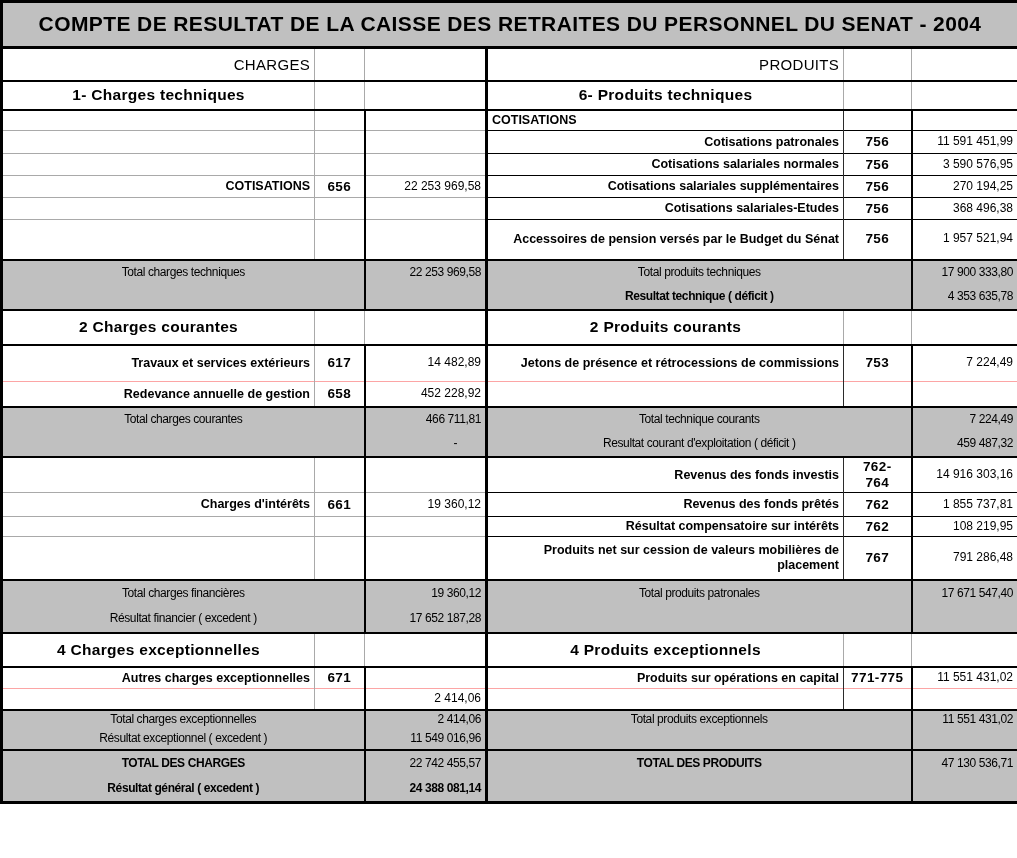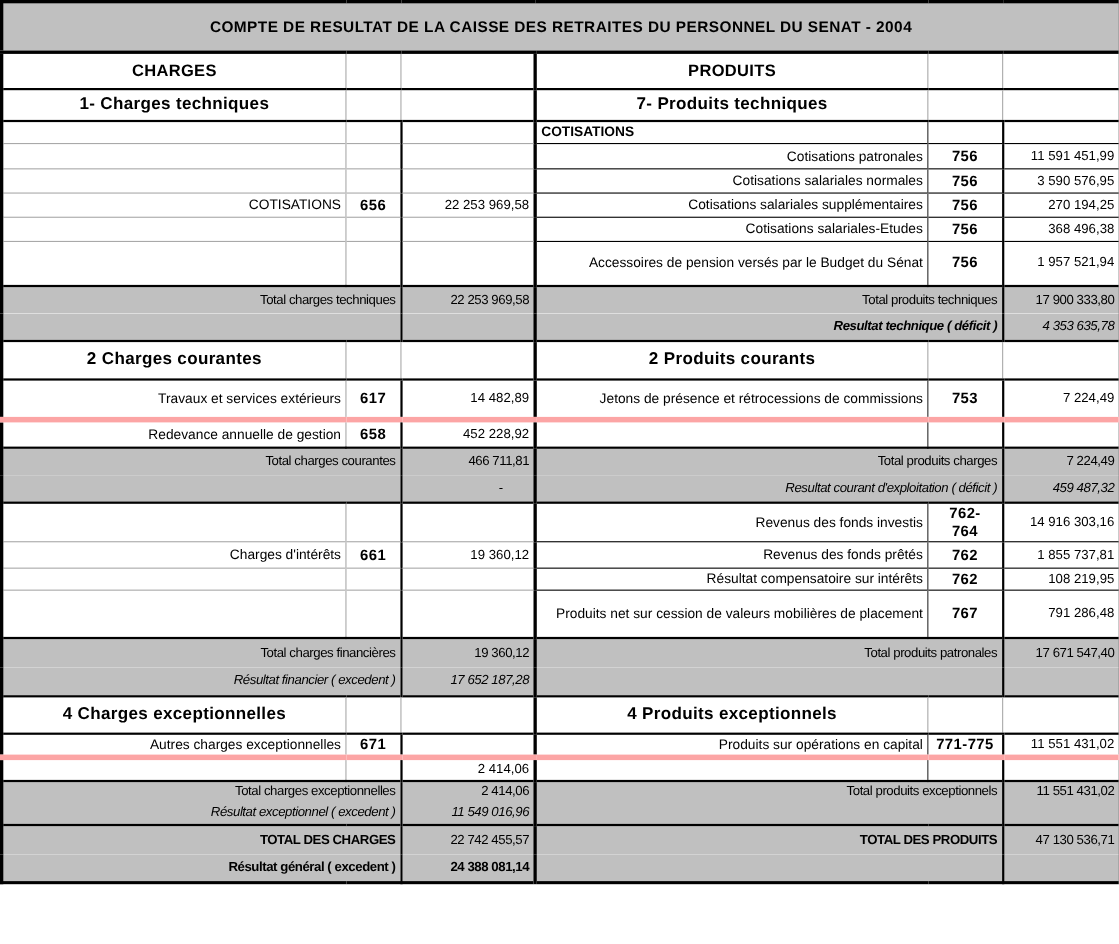--- a/index.html
+++ b/index.html
@@ -1,40 +1,40 @@
 <!DOCTYPE html>
 <html><head>
 <meta charset="utf-8">
 <style>
   html,body{margin:0;padding:0;background:#fff}
   table{border-collapse:collapse;table-layout:fixed;width:1017px;font-family:"Liberation Sans","DejaVu Sans",sans-serif;color:#000;border:3px solid #000}
   td{padding:0 4px;font-size:13px;vertical-align:middle;overflow:hidden;line-height:1.15}
   tr.gray>td{background:#c0c0c0}
   tr.t3>td{border-top:3px solid #000}
   tr.t2>td{border-top:2px solid #000}
-  tr.t1>td{border-top:5px solid #fca5a5}
+  tr.t1>td{border-top:1px solid #fca5a5}
   tr.mix>td{border-top:1px solid #000}
   tr.mix>td.L{border-top-color:#a9a9a9}
   td.v1{border-left:1px solid #a9a9a9}
   td.v2{border-left:2px solid #000}
   td.v3{border-left:3px solid #000}
   td.v4{border-left:1px solid #2b2b2b}
   td.v5{border-left:2px solid #000}
   td.gv2,td.gv4,td.gv5{border-left:1px solid #a9a9a9}
-  .ttl{font-weight:bold;font-size:14px;text-align:center;letter-spacing:.4px}
-  .hdr{font-weight:bold;font-size:15px;text-align:center;letter-spacing:.3px}
+  .ttl{font-weight:bold;font-size:21px;text-align:center;letter-spacing:.4px}
+  .hdr{font-weight:normal;font-size:15px;text-align:right;letter-spacing:.3px}
   .sec{font-weight:bold;font-size:15.5px;text-align:center;letter-spacing:.3px}
-  .bl{font-weight:normal;text-align:right;font-size:12.5px;white-space:nowrap}
+  .bl{font-weight:bold;text-align:right;font-size:12.5px;white-space:nowrap}
   .bll{font-weight:bold;text-align:left;font-size:12.5px;white-space:nowrap}
   .wrap{white-space:normal}
   .acct{font-weight:bold;text-align:center;font-size:13.5px;letter-spacing:.4px;white-space:pre-line}
   .num{text-align:right;font-size:12px;white-space:nowrap}
-  .tl{text-align:right;font-size:12px;letter-spacing:-.4px;white-space:nowrap}
+  .tl{text-align:center;font-size:12px;letter-spacing:-.4px;white-space:nowrap}
   .tn{text-align:right;font-size:12px;letter-spacing:-.4px;white-space:nowrap}
-  .it{font-style:italic}
+  .it{}
   .b{font-weight:bold}
   .dash{padding-right:28px}
 </style>
 </head>
 <body>
 
 <table>
   <colgroup>
     <col style="width:313px">
       <col style="width:50px">
@@ -55,21 +55,21 @@
     <td class="gv2"></td>
     <td class="v3 hdr">PRODUITS</td>
     <td class="gv4"></td>
     <td class="gv5"></td>
   </tr>
 
   <tr class="t2" style="height:29px">
     <td class="sec">1- Charges techniques</td>
     <td class="v1"></td>
     <td class="gv2"></td>
-    <td class="v3 sec">7- Produits techniques</td>
+    <td class="v3 sec">6- Produits techniques</td>
     <td class="gv4"></td>
     <td class="gv5"></td>
   </tr>
 
   <tr class="t2" style="height:21px">
     <td class="L"></td>
     <td class="v1 L"></td>
     <td class="v2 L"></td>
     <td class="v3 bll R">COTISATIONS</td>
     <td class="v4 R"></td>
@@ -158,21 +158,21 @@
     <td class="v1 acct">658</td>
     <td class="v2 num">452 228,92</td>
     <td class="v3"></td>
     <td class="v4"></td>
     <td class="v5"></td>
   </tr>
 
   <tr class="gray t2" style="height:25px">
     <td colspan="2" class="tl">Total charges courantes</td>
     <td class="v2 tn">466 711,81</td>
-    <td colspan="2" class="v3 tl">Total produits charges</td>
+    <td colspan="2" class="v3 tl">Total technique courants</td>
     <td class="v5 tn">7 224,49</td>
   </tr>
   <tr class="gray" style="height:25px">
     <td colspan="2"></td>
     <td class="v2 tn dash">-</td>
     <td colspan="2" class="v3 tl it">Resultat courant d'exploitation ( déficit )</td>
     <td class="v5 tn it">459 487,32</td>
   </tr>
 
 

